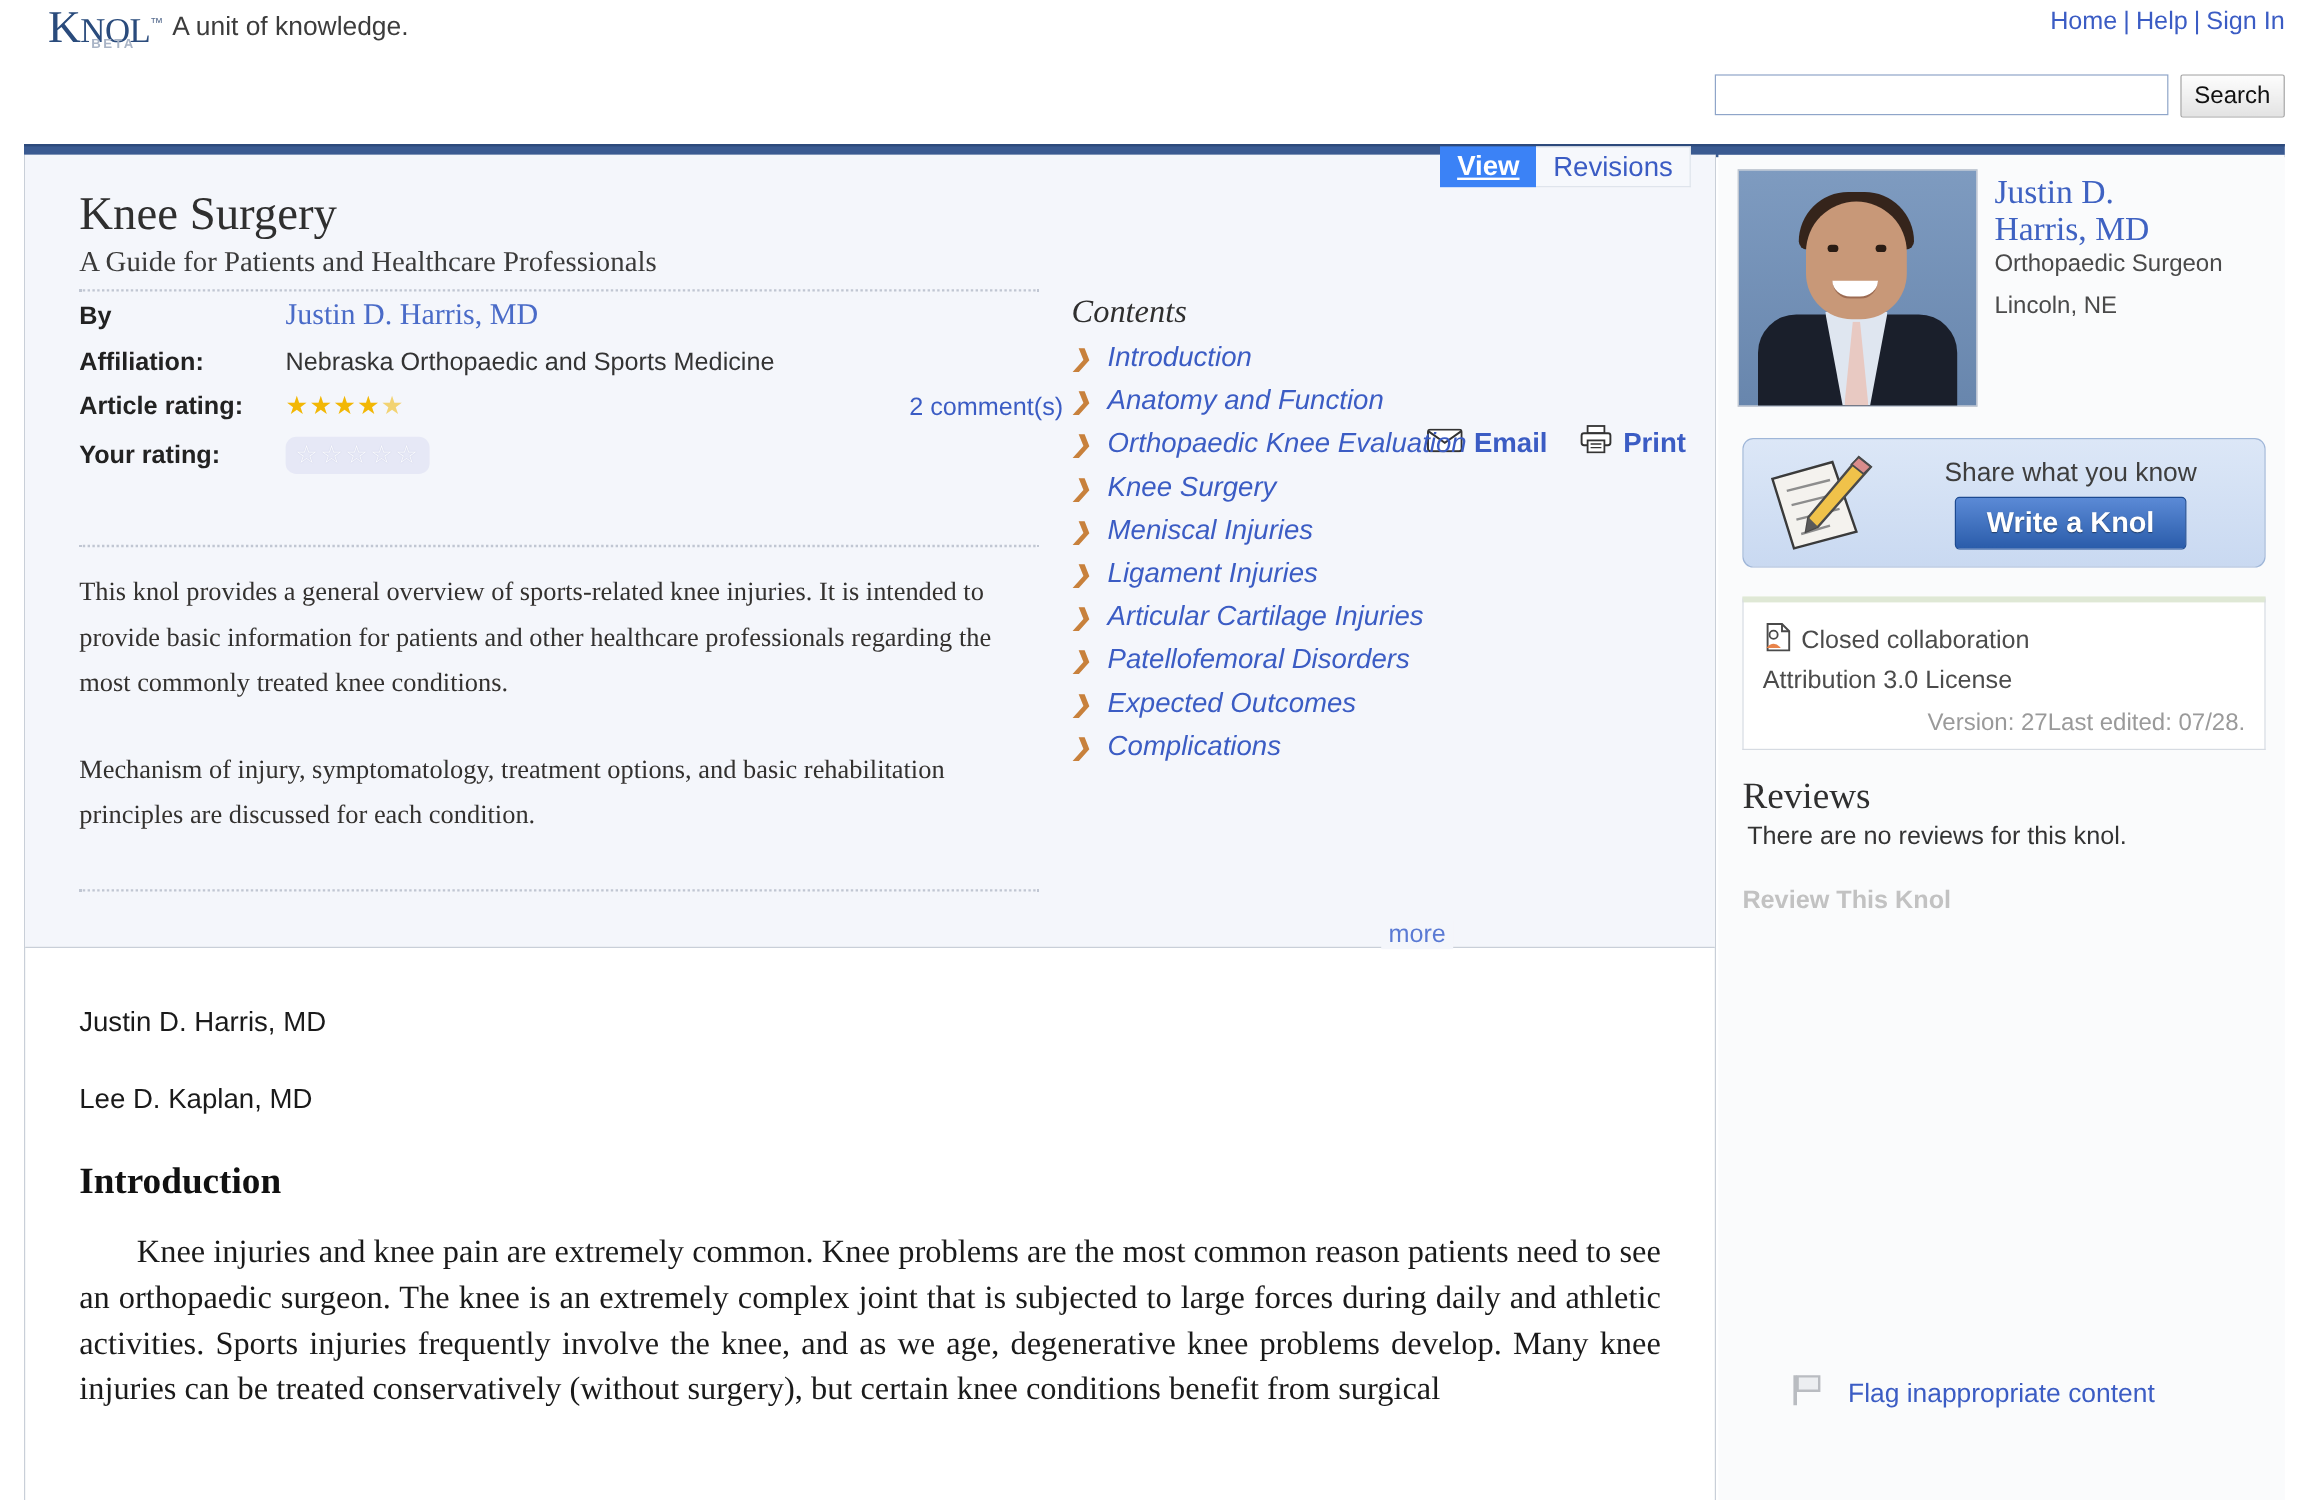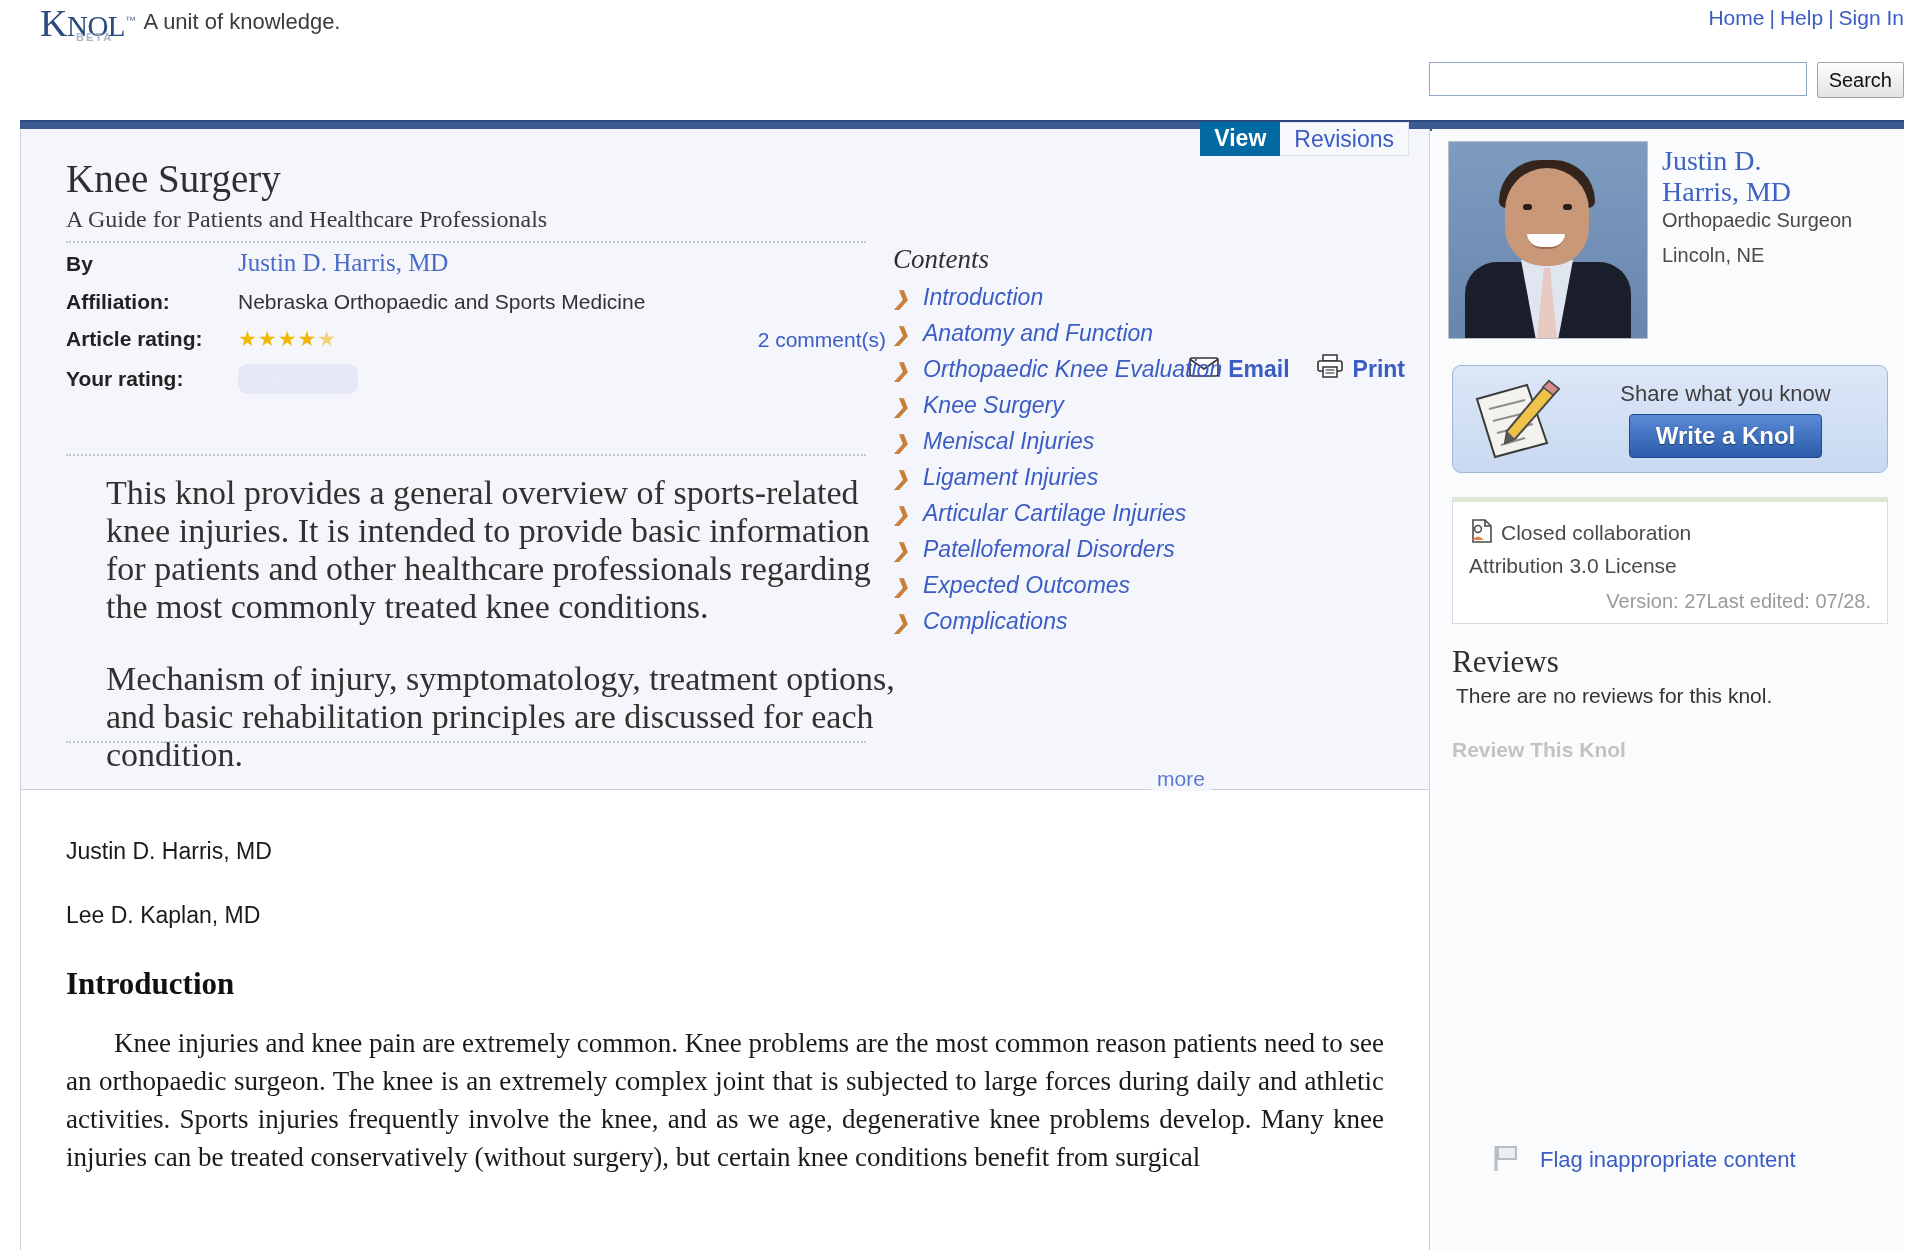--- a/index.html
+++ b/index.html
@@ -101,21 +101,21 @@
     height: 34px;
   }
   .tab {
     padding: 3px 14px 4px 14px;
     font-size: 23px;
     font-weight: bold;
     font-family: "Liberation Sans", sans-serif;
     cursor: pointer;
     line-height: 27px;
   }
-  .tab.active { background: #0369a1; color: #ffffff; }
+  .tab.active { background: #3b82f6; color: #ffffff; text-decoration: underline; }
   .tab.inactive { background: #f6f8fc; color: #3b5cc4; font-weight: normal; border: 1px solid #dfe4ec; border-left: none; }
 
   .art-title {
     position: absolute; left: 45px; top: 27px;
     font-family: "Liberation Serif", serif;
     font-size: 39px; color: #2f2f2f;
   }
   .art-subtitle {
     position: absolute; left: 45px; top: 77px;
     font-family: "Liberation Serif", serif;
@@ -165,21 +165,21 @@
   .comments-link {
     position: absolute; right: 0; top: 0;
     color: #3b5cc4; font-size: 21px; cursor: pointer;
     font-family: "Liberation Sans", sans-serif;
   }
 
   .abstract-text {
     position: absolute; left: 45px; top: 345px;
     width: 800px;
     font-family: "Liberation Serif", serif;
-    font-size: 34px; line-height: 38px; color: #33312f; margin-left: 40px;
+    font-size: 22px; line-height: 38px; color: #33312f;
   }
   .abstract-text p { margin: 0 0 34px 0; }
 
   .more-link {
     position: absolute; left: 1130px; bottom: -2px;
     font-size: 21px; color: #5a7ad4; cursor: pointer;
     background: #f4f6fb; padding: 0 6px;
     font-family: "Liberation Sans", sans-serif;
   }
 

